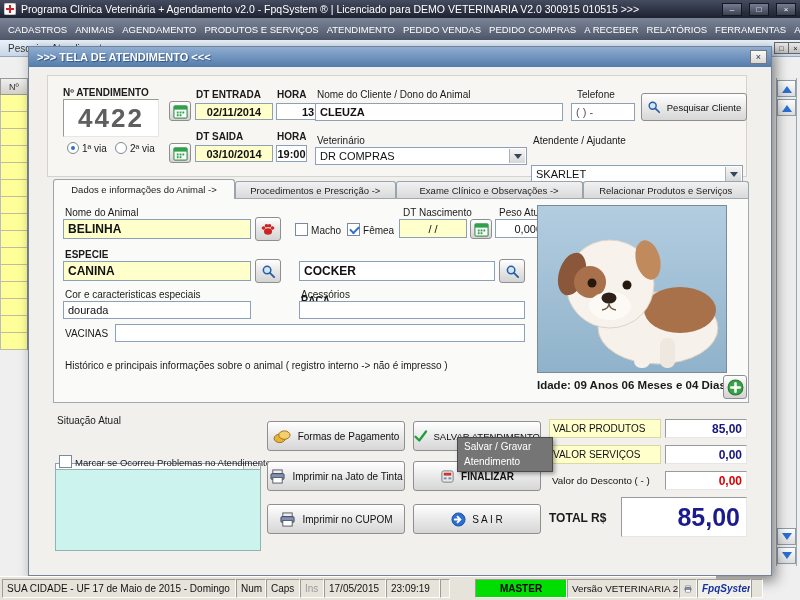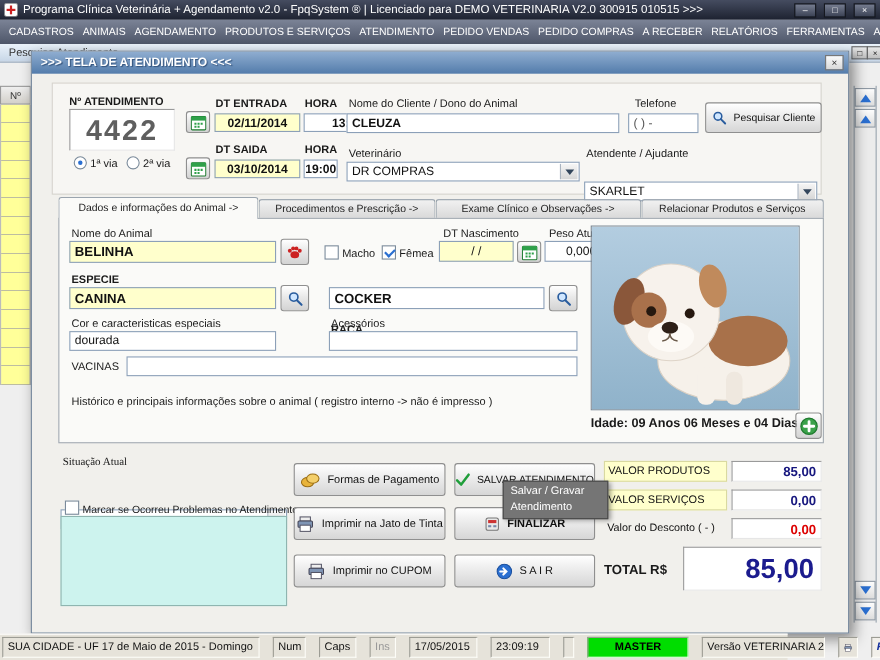--- a/index.html
+++ b/index.html
@@ -53,21 +53,21 @@
   
   .tooltip{background:#757575;border:1px solid #4a4a4a;color:#fff;font-size:10px;line-height:1.45;padding:2px 6px;z-index:60;box-shadow:2px 2px 4px rgba(0,0,0,.35);}
   
   .vlabel{font-size:10px;display:flex;align-items:center;padding:0 3px;white-space:nowrap;}
   .vlabel.hl{background:#ffffcc;border:1px solid #d9d9a0;}
   .vbox{background:#fff;border:1px solid;border-color:#9a9a9a #e6e6e6 #e6e6e6 #9a9a9a;display:flex;align-items:center;justify-content:flex-end;padding:0 4px;font-weight:bold;font-size:12px;color:#16167e;}
   .vbox.red{color:#dd0000;}
   .totalbox{background:#fff;border:1px solid;border-color:#9a9a9a #e6e6e6 #e6e6e6 #9a9a9a;display:flex;align-items:center;justify-content:flex-end;padding:0 6px;}
   .totaltxt{font-size:25px;font-weight:bold;color:#1b1b8e;}
   
-  .statusbar{left:0;top:576px;width:716px;height:24px;background:#e6e3da;border-top:1px solid #fff;display:flex;gap:12px;padding:2px;}
+  .statusbar{left:0;top:576px;width:716px;height:24px;background:#e6e3da;border-top:1px solid #fff;display:flex;gap:0;padding:2px;}
   .seg{border:1px solid;border-color:#9c9c94 #fdfdf8 #fdfdf8 #9c9c94;background:#e6e3da;display:flex;align-items:center;padding:0 4px;font-size:10px;white-space:nowrap;overflow:hidden;flex:none;}
   .seg.master{background:#00dd00;font-weight:bold;justify-content:center;color:#000;}
   .seg.brand{color:#16329e;font-weight:bold;font-style:italic;background:#f2f0ea;}
 </style>
 </head>
 <body>
 
 <div class="screen">
 
   <div class="abs titlebar">
@@ -273,21 +273,21 @@
       </svg>
     </div>
     <span class="abs lbl b" style="left:508px;top:332px;font-size:11.5px;">Idade: 09 Anos 06 Meses e 04 Dias</span>
     <div class="abs sqbtn" style="left:694px;top:328px;width:24px;height:24px;">
       <svg width="17" height="17" viewBox="0 0 16 16">
           <circle cx="8" cy="8" r="7" fill="#3aa14a" stroke="#1f7a2e"></circle>
           <path d="M8 4v8M4 8h8" stroke="#fff" stroke-width="2.4" stroke-linecap="round"></path>
         </svg>
     </div>
 
-    <span class="abs lbl" style="left:28px;top:368px;font-family:Liberation Serif, serif;">Situação Atual</span>
+    <span class="abs lbl" style="left:28px;top:368px;">Situação Atual</span>
     <div class="abs dd" style="left:26px;top:380px;width:206px;height:18px;">
       <span></span>
       <span class="dd-arrow">
           <span class="tri-dd"></span>
         </span>
     </div>
     <span class="abs" style="left:30px;top:408px;"><span class="cb"></span> <span class="lbl" style="font-size:9.5px;">Marcar se Ocorreu Problemas no Atendimento</span></span>
     <div class="abs" style="left:26px;top:422px;width:206px;height:82px;background:#cdf3ee;border:1px solid #8fb5b0;"></div>
 
     <div class="abs btn" style="left:238px;top:374px;width:138px;height:30px;">
@@ -354,21 +354,21 @@
   </div>
 
   <div class="abs statusbar">
     <div class="seg" style="width:234px;">SUA CIDADE - UF 17 de Maio de 2015 - Domingo</div>
     <div class="seg" style="width:30px;">Num</div>
     <div class="seg" style="width:34px;">Caps</div>
     <div class="seg" style="width:24px;color:#999;">Ins</div>
     <div class="seg" style="width:62px;">17/05/2015</div>
     <div class="seg" style="width:54px;">23:09:19</div>
     <div class="seg" style="flex:1;"></div>
-    <div class="seg master" style="width:92px;">MASTER</div>
+    <div class="seg master" style="width:92px;margin-left:25px;">MASTER</div>
     <div class="seg" style="width:112px;font-size:9.8px;">Versão VETERINARIA 2.0</div>
     <div class="seg" style="width:18px;justify-content:center;">
       <svg width="12" height="10" viewBox="0 0 18 16">
           <rect x="4" y="1" width="10" height="4" fill="#eee" stroke="#556"></rect>
           <rect x="2" y="5" width="14" height="6" rx="1" fill="#7f95b5" stroke="#445"></rect>
           <rect x="4" y="9" width="10" height="6" fill="#fff" stroke="#556"></rect>
         </svg>
     </div>
     <div class="seg brand" style="width:54px;">FpqSystem</div>
     <div class="seg" style="width:12px;"></div>

